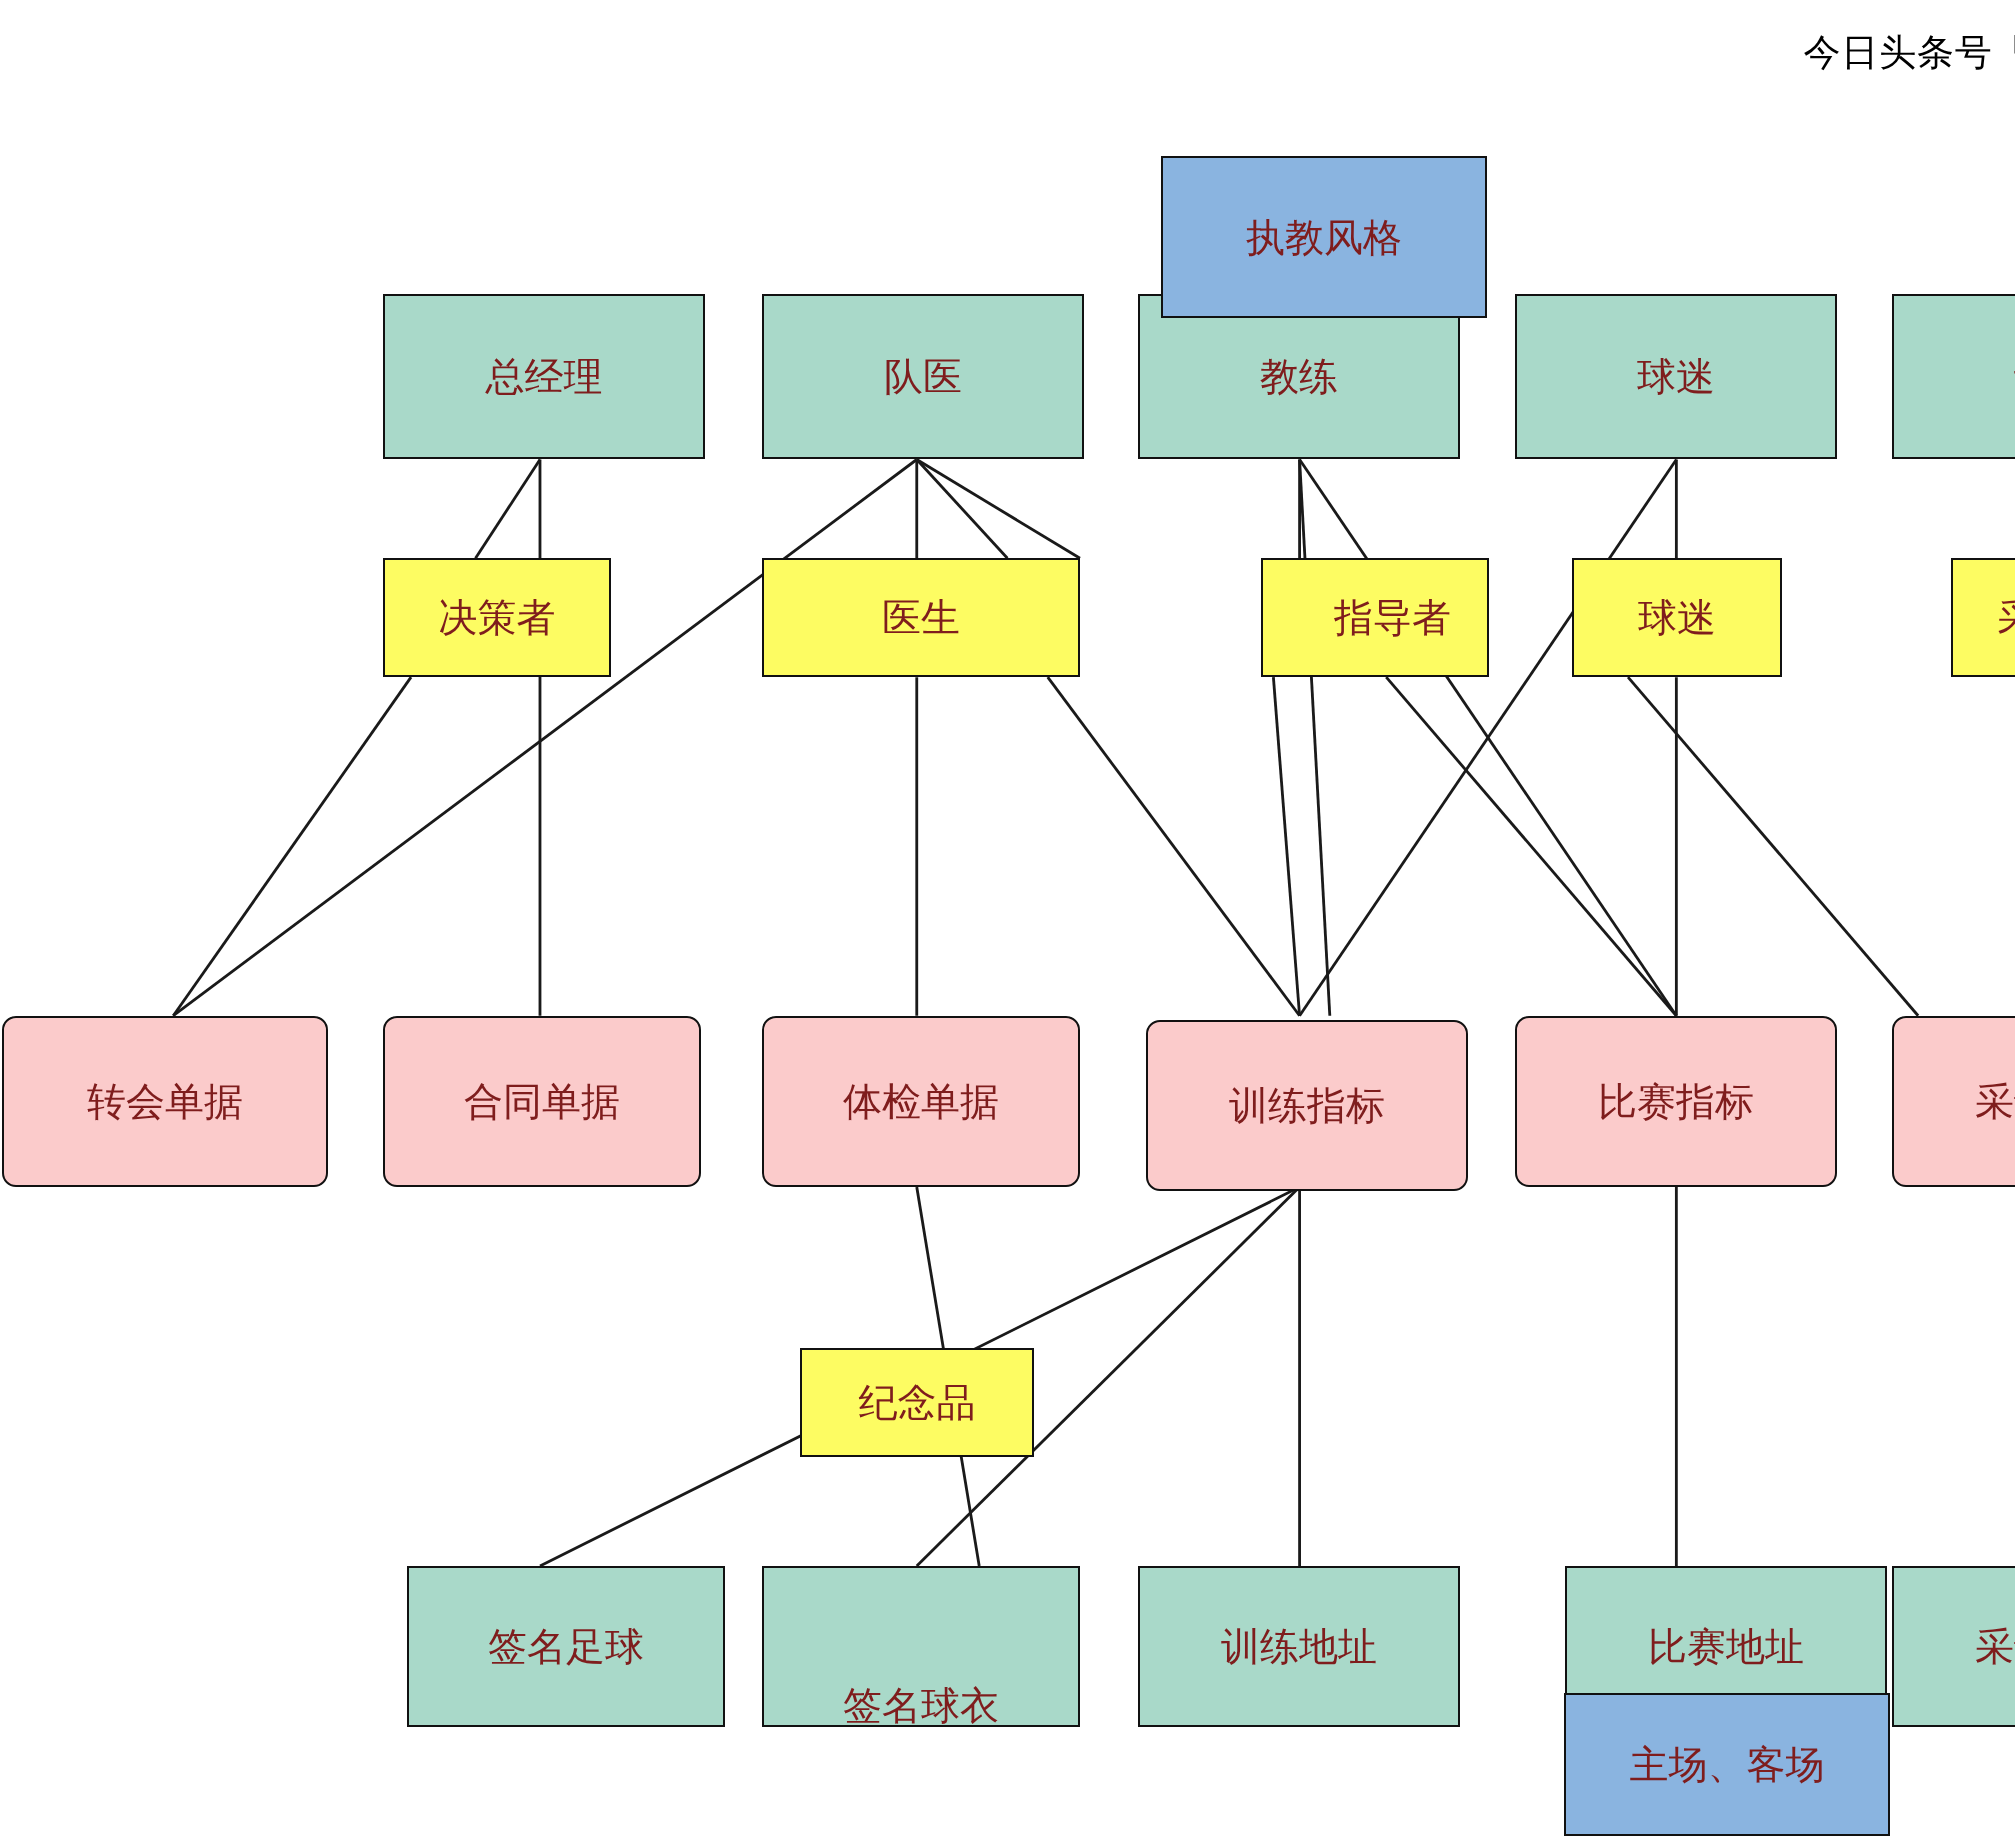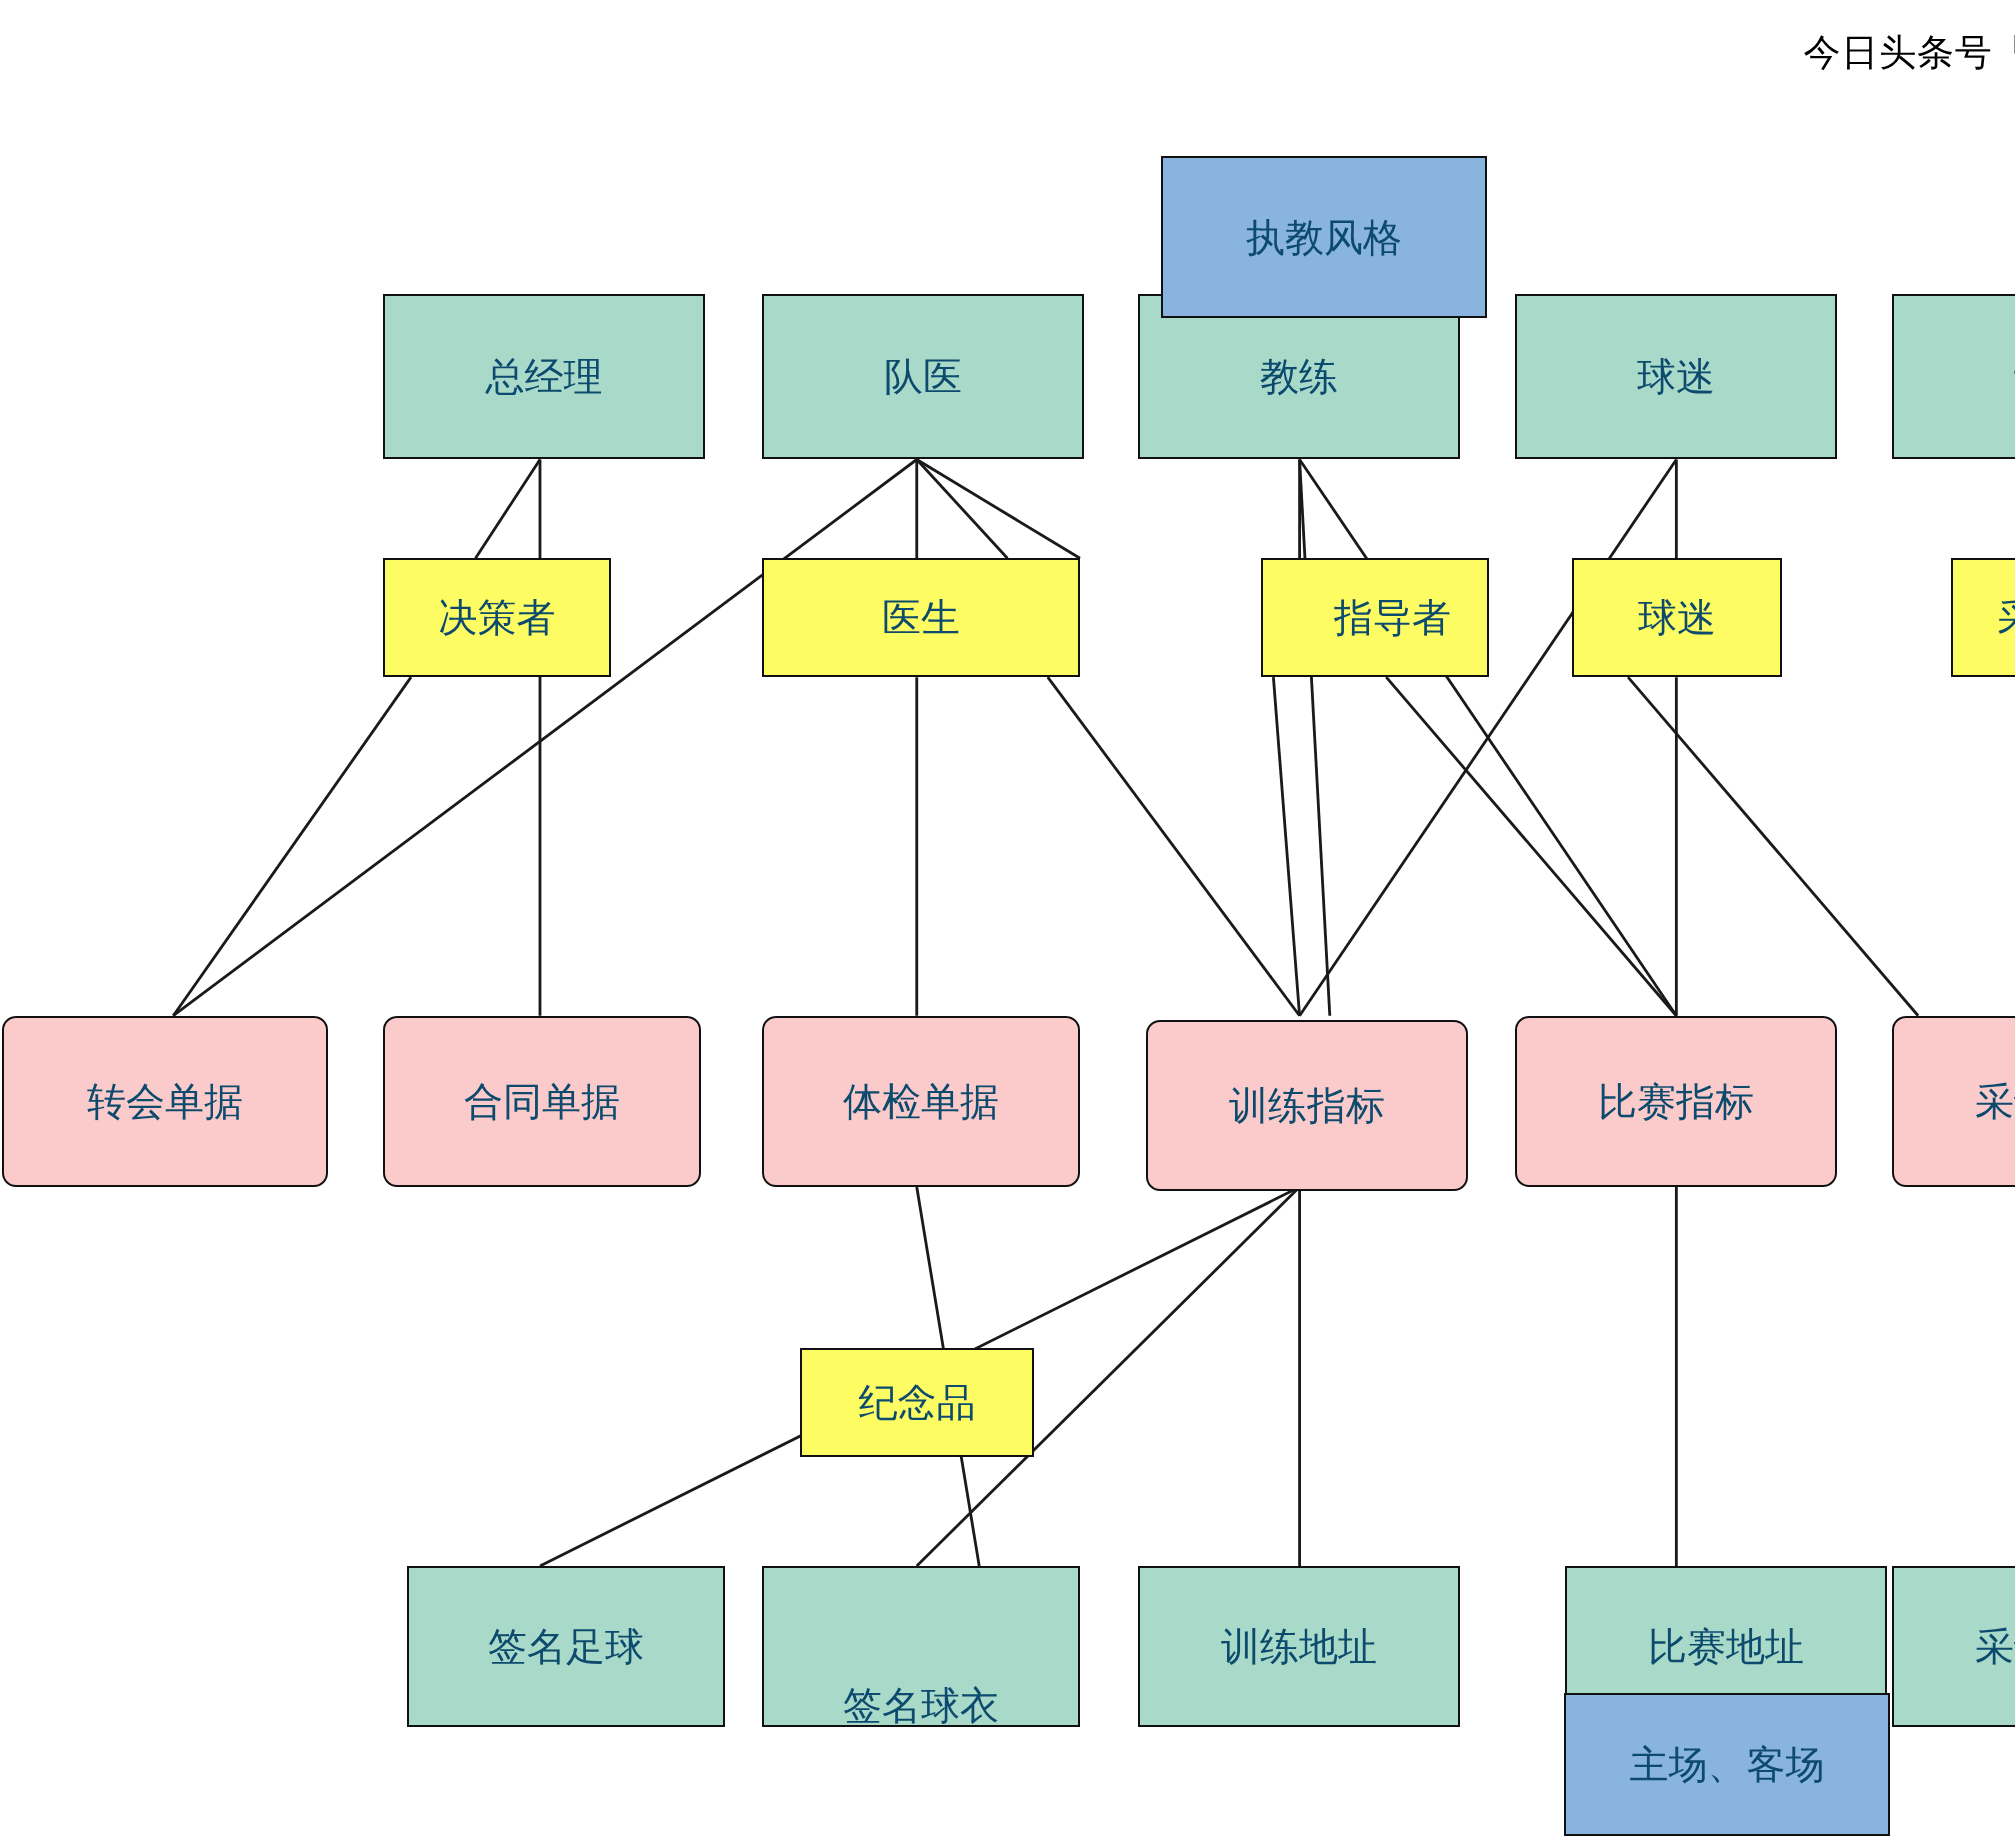--- a/index.html
+++ b/index.html
@@ -36,21 +36,21 @@
     stroke-width: 7;
   }
   .node {
     position: absolute;
     box-sizing: border-box;
     border: 2.8px solid #111111;
     display: flex;
     align-items: center;
     justify-content: center;
     font-size: 39px;
-    color: #0c4a6e;
+    color: #7f1d1d;
     line-height: 1;
     white-space: nowrap;
   }
   .green  { background: #a9d9c9; }
   .yellow { background: #fdfc62; }
   .pink   { background: #fbcbcb; border-radius: 14px; }
   .blue   { background: #8ab4e0; }
 </style>
 </head>
 <body>

